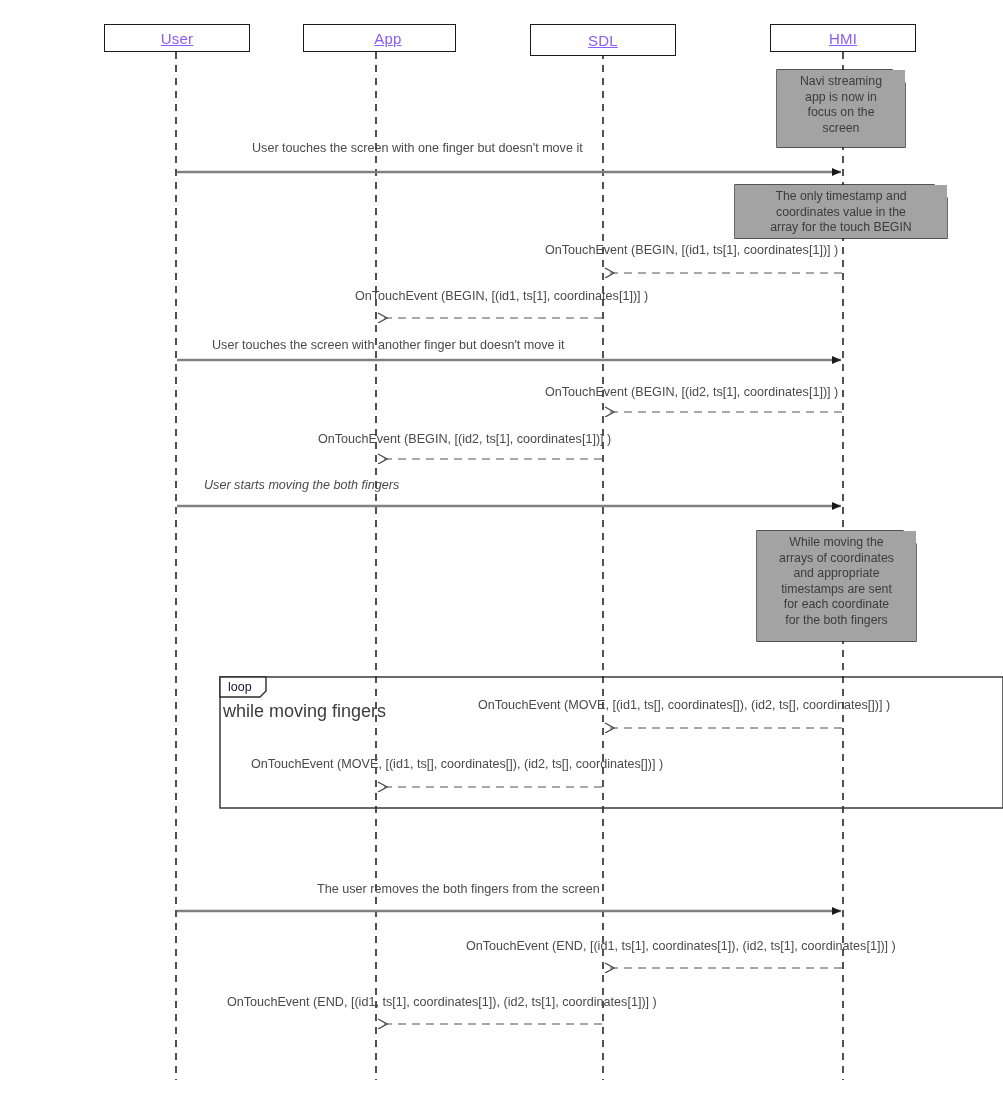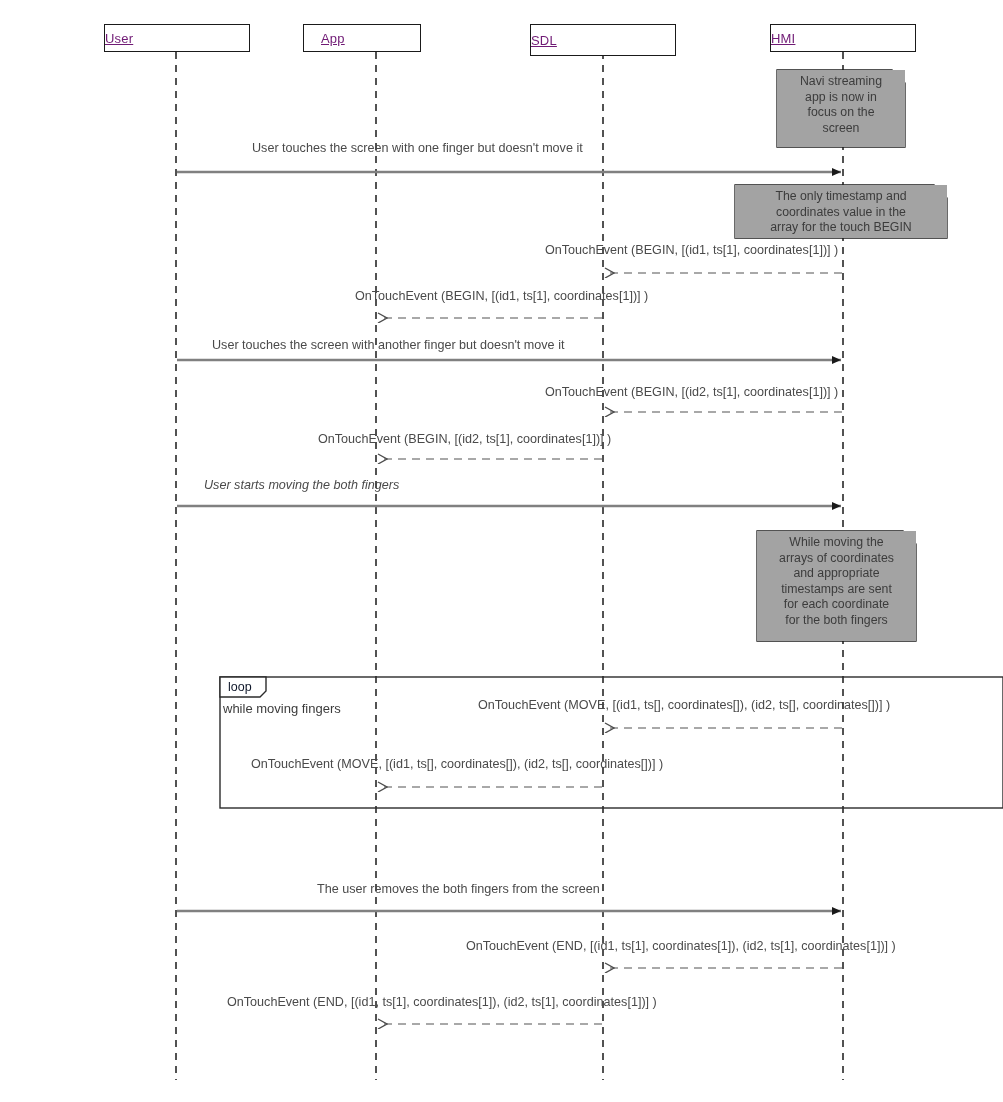--- a/index.html
+++ b/index.html
@@ -23,23 +23,23 @@
     left: 0;
     top: 0;
   }
   .lifeline-head {
     position: absolute;
     box-sizing: border-box;
     border: 1.6px solid #1a1a1a;
     background: #ffffff;
     display: flex;
     align-items: center;
-    justify-content: flex-start;
-    font-size: 13px;
-    color: #701a75;
+    justify-content: center;
+    font-size: 15px;
+    color: #8b5cf6;
   }
   .lifeline-head span {
     text-decoration: underline;
     letter-spacing: 0.2px;
   }
   .note-box {
     position: absolute;
     box-sizing: border-box;
     background: #a3a3a3;
     font-size: 12.3px;
@@ -56,21 +56,21 @@
     position: absolute;
     box-sizing: border-box;
     font-size: 12.5px;
     color: #0f172a;
     padding: 1px 10px 2px 5px;
     background: #ffffff;
     line-height: 15px;
   }
   .frame-condition {
     position: absolute;
-    font-size: 13px;
+    font-size: 18px;
     color: #3c3c3c;
     background: transparent;
     white-space: nowrap;
   }
   .msg-label {
     position: absolute;
     font-size: 12.6px;
     color: #4a4a4a;
     white-space: nowrap;
     line-height: 14px;
@@ -121,21 +121,21 @@
         <line x1="177" y1="911" x2="841" y2="911" stroke="#808080" stroke-width="2.4" marker-end="url(#solid-head)"></line>
         <line x1="842" y1="968" x2="605" y2="968" stroke="#8c8c8c" stroke-width="1.6" marker-end="url(#open-head)" stroke-dasharray="8,6"></line>
         <line x1="602" y1="1024" x2="378" y2="1024" stroke="#8c8c8c" stroke-width="1.6" marker-end="url(#open-head)" stroke-dasharray="8,6"></line>
       </g>
   </svg>
 
   <div id="heads-layer">
       <div class="lifeline-head" style="left: 104px; top: 24px; width: 146px; height: 28px;">
         <span>User</span>
       </div>
-      <div class="lifeline-head" style="left: 303px; top: 24px; width: 118px; height: 28px; padding-left: 17px;">
+      <div class="lifeline-head" style="left: 303px; top: 24px; width: 153px; height: 28px; padding-left: 17px;">
         <span>App</span>
       </div>
       <div class="lifeline-head" style="left: 530px; top: 24px; width: 146px; height: 32px;">
         <span>SDL</span>
       </div>
       <div class="lifeline-head" style="left: 770px; top: 24px; width: 146px; height: 28px;">
         <span>HMI</span>
       </div>
     </div>
   <div id="notes-text-layer">

